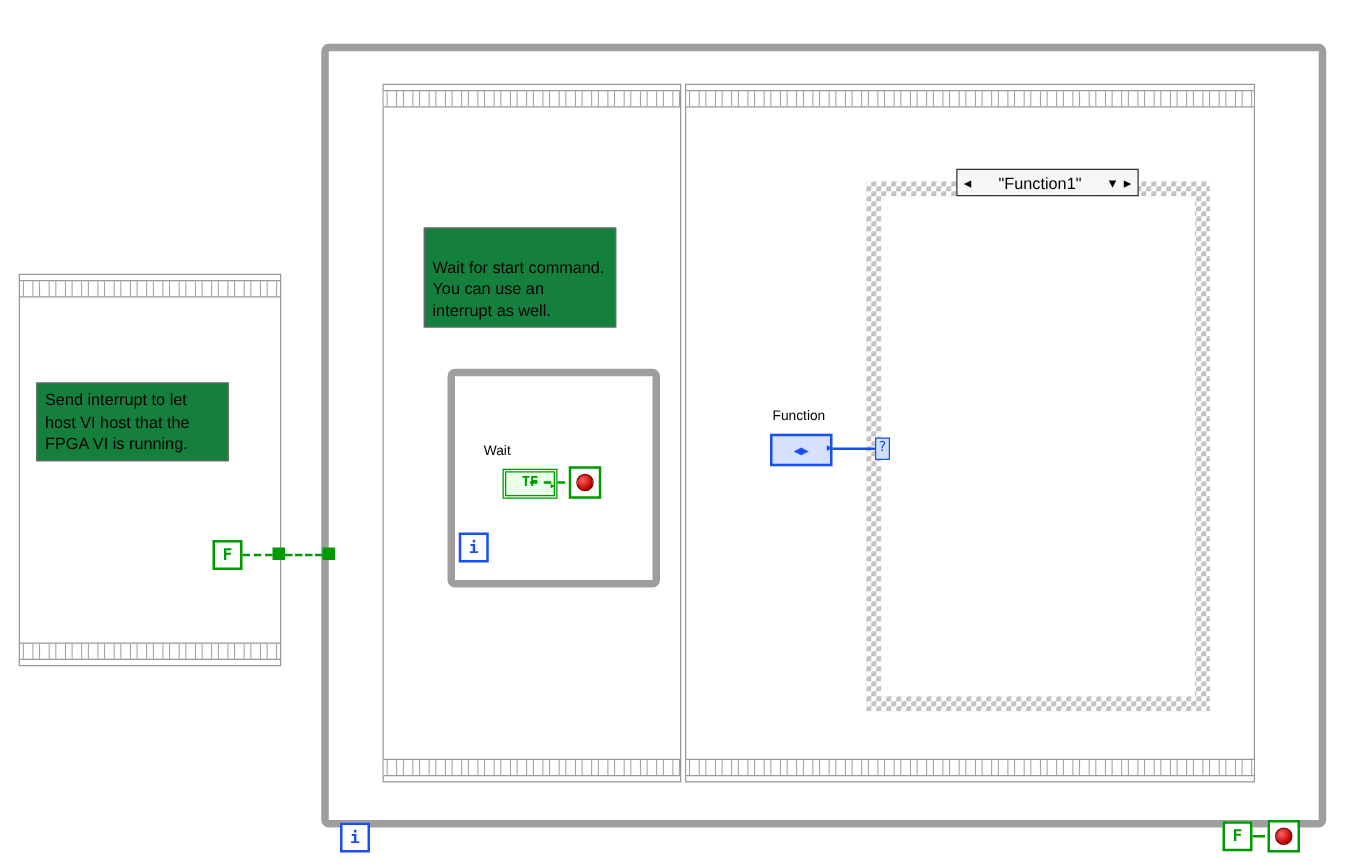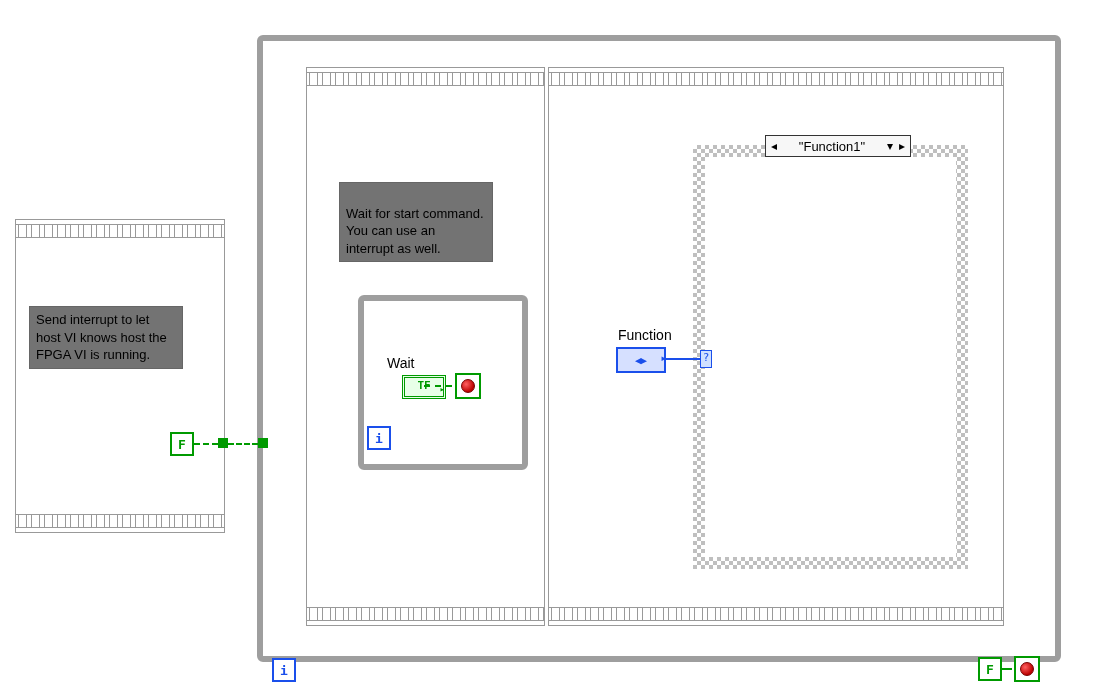--- a/index.html
+++ b/index.html
@@ -67,21 +67,21 @@
   cursor: pointer;
   user-select: none;
 }
 .case-label {
   flex: 1;
   text-align: center;
   padding: 0 6px;
 }
 .note {
   position: absolute;
-  background: #737373;
+  background: #15803d;
   border: 1px solid #666;
   padding: 4px 6px;
   line-height: 1.35;
 }
 .whilebox {
   position: absolute;
   border: 6px solid #9e9e9e;
   border-radius: 6px;
 }
 .iter {
@@ -172,21 +172,21 @@
   border: 1px solid #1a4feb;
   background: #cfe0ff;
   color: #1a4feb;
   font-size: 11px;
   text-align: center;
   line-height: 14px;
   font-family: monospace;
 }
 .label {
   position: absolute;
-  font-size: 14px;
+  font-size: 11px;
   text-align: right;
 }
 .enum-arrows {
   font-size: 11px;
   font-weight: bold;
 }
 </style>
 </head>
 <body>
 
@@ -195,21 +195,21 @@
   <div class="whilebox" style="left:257px; top:35px; width:792px; height:615px;"></div>
   <div class="iter" style="left:272px; top:658px;">i</div>
   <div class="fbox" style="left:978px; top:657px;">F</div>
   <div class="wire-green-dash" style="left:1002px; top:668px; width:10px;"></div>
   <div class="stopbtn" style="left:1014px; top:656px;">
       <div></div>
     </div>
 
   <div class="film" style="left:15px; top:219px; width:208px; height:312px;"></div>
   <div class="note" style="left:29px; top:306px; width:140px;">
-    <span>Send interrupt to let host VI knows host the FPGA VI is running.</span>
+    <span>Send interrupt to let host VI host that the FPGA VI is running.</span>
   </div>
   <div class="fbox" style="left:170px; top:432px;">F</div>
   <div class="wire-green-dash" style="left:194px; top:443px; width:24px;"></div>
   <div class="tunnel-green" style="left:218px; top:438px;"></div>
   <div class="wire-green-dash" style="left:228px; top:443px; width:30px;"></div>
   <div class="tunnel-green" style="left:258px; top:438px;"></div>
 
   <div class="film" style="left:306px; top:67px; width:237px; height:557px;"></div>
   <div class="note" style="left:339px; top:182px; width:140px; white-space:pre-line;">
     <span>Wait for start command.

